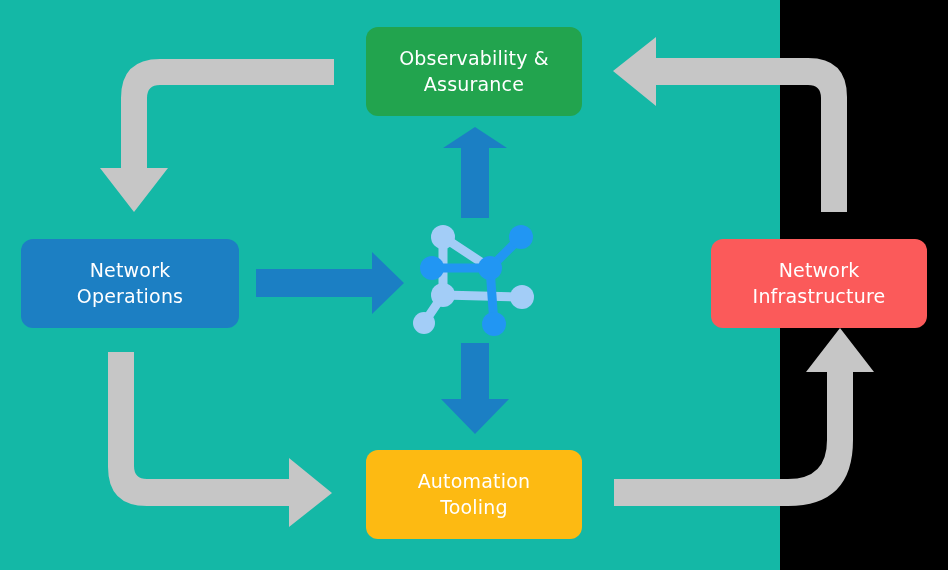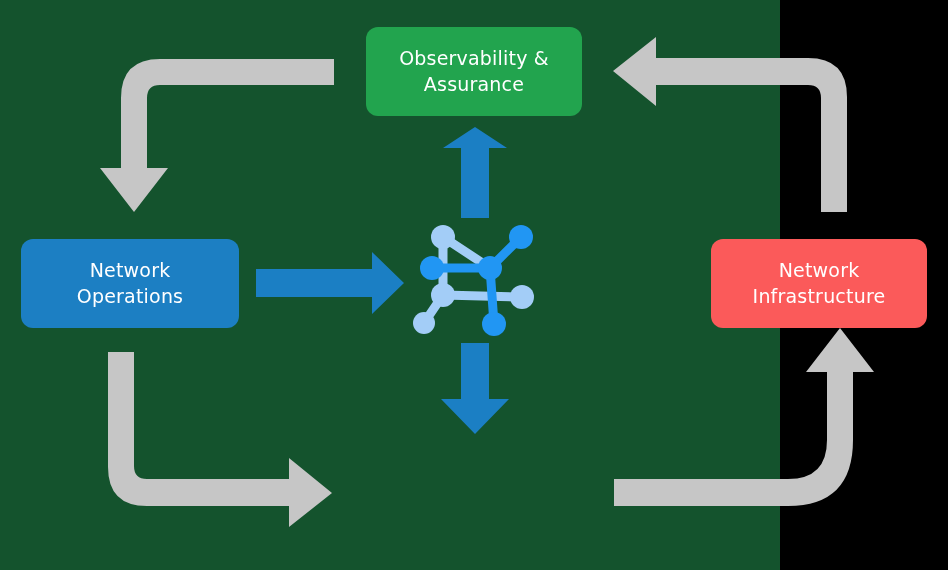--- a/index.html
+++ b/index.html
@@ -12,21 +12,21 @@
     height: 570px;
     position: relative;
     overflow: hidden;
     font-family: "DejaVu Sans", "Liberation Sans", sans-serif;
   }
   .canvas {
     position: absolute;
     left: 0; top: 0;
     width: 780px;
     height: 570px;
-    background: #14532d;
+    background: #14b8a6;
   }
   .svg-layer {
     position: absolute;
     left: 0; top: 0;
     width: 948px;
     height: 570px;
   }
   .node-box {
     position: absolute;
     border-radius: 12px;
@@ -190,14 +190,18 @@
   <div class="node-box" id="box-operations" style="background:#1C7FC3">
     <span class="node-label">Network
 Operations</span>
   </div>
 
   <div class="node-box" id="box-infrastructure" style="background:#FB5A5A">
     <span class="node-label">Network
 Infrastructure</span>
   </div>
 
+  <div class="node-box" id="box-automation" style="background:#FDBA12">
+    <span class="node-label">Automation
+Tooling</span>
+  </div>
 
 </div>
 
 </body></html>

